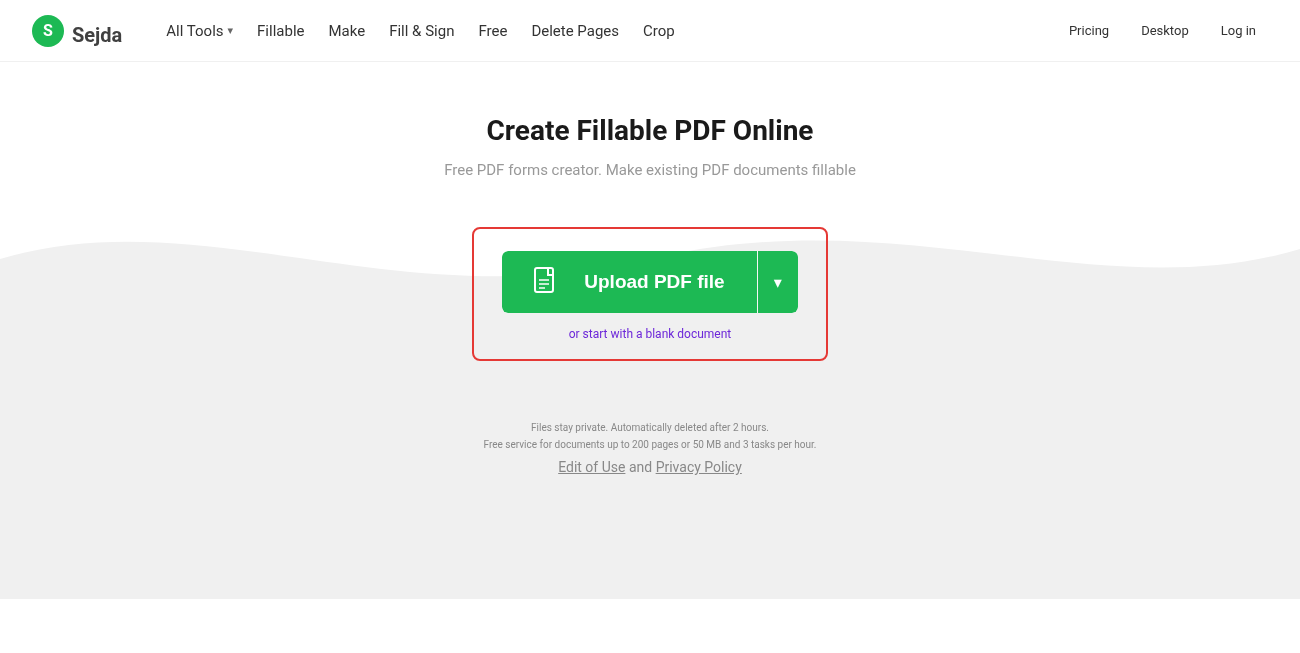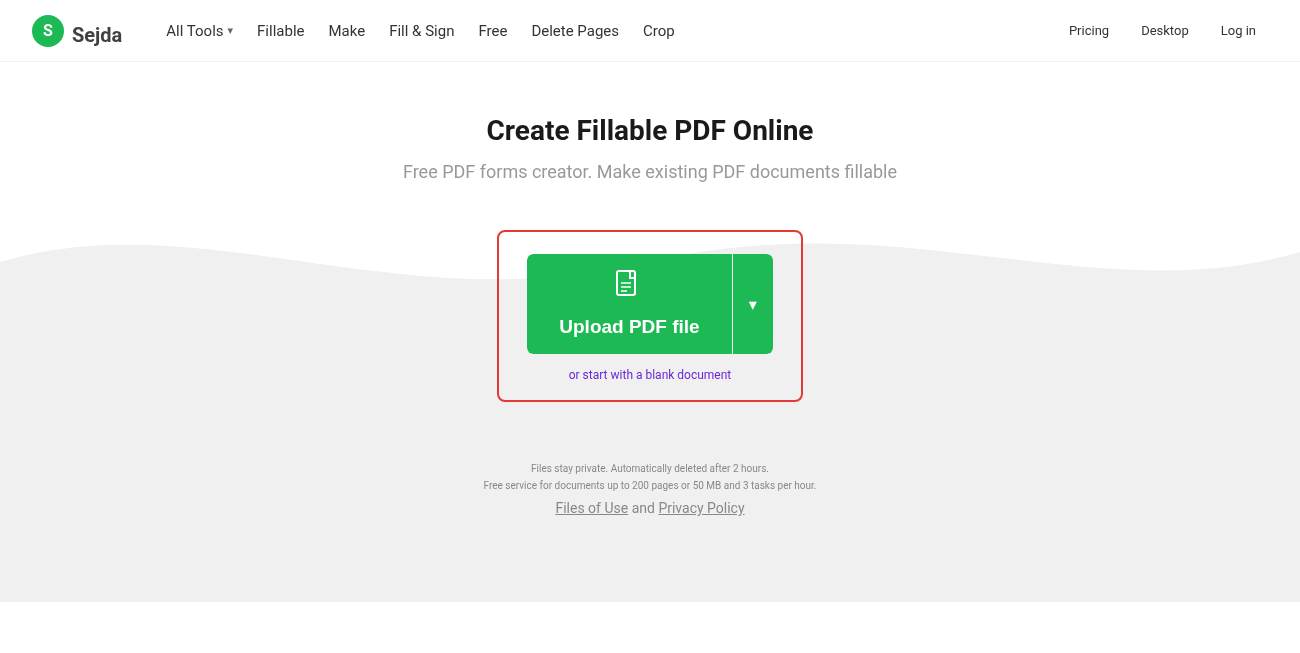--- a/index.html
+++ b/index.html
@@ -102,21 +102,21 @@
 
     .page-title {
       font-size: 28px;
       font-weight: 700;
       color: #1a1a1a;
       text-align: center;
       margin-bottom: 14px;
     }
 
     .page-subtitle {
-      font-size: 18px;
+      font-size: 15px;
       color: #999;
       text-align: center;
       margin-bottom: 0;
     }
 
     .upload-area {
       position: relative;
       z-index: 5;
       display: flex;
       flex-direction: column;
@@ -147,23 +147,22 @@
     .upload-btn-main {
       background: #1db954;
       color: #fff;
       font-size: 19px;
       font-weight: 700;
       padding: 16px 32px;
       border: none;
       cursor: pointer;
       display: flex;
       align-items: center;
-      gap: 16px;
+      gap: 24px;
       border-radius: 6px 0 0 6px;
-      flex-direction: column;
     }
 
     .upload-btn-divider {
       width: 1px;
       background: rgba(255,255,255,0.35);
       align-self: stretch;
     }
 
     .upload-btn-dropdown {
       background: #1db954;
@@ -307,19 +306,19 @@
           </button>
         </div>
         <a class="blank-doc-link">or start with a blank document</a>
       </div>
     </div>
 
     <div class="info-section">
       <p class="info-text">Files stay private. Automatically deleted after 2 hours.</p>
       <p class="info-text">Free service for documents up to 200 pages or 50 MB and 3 tasks per hour.</p>
       <p class="info-links">
-        <a>Files of Use</a>
+        <a>Edit of Use</a>
         <span> and </span>
         <a>Privacy Policy</a>
       </p>
     </div>
   </div>
 </div>
 
 </body></html>

